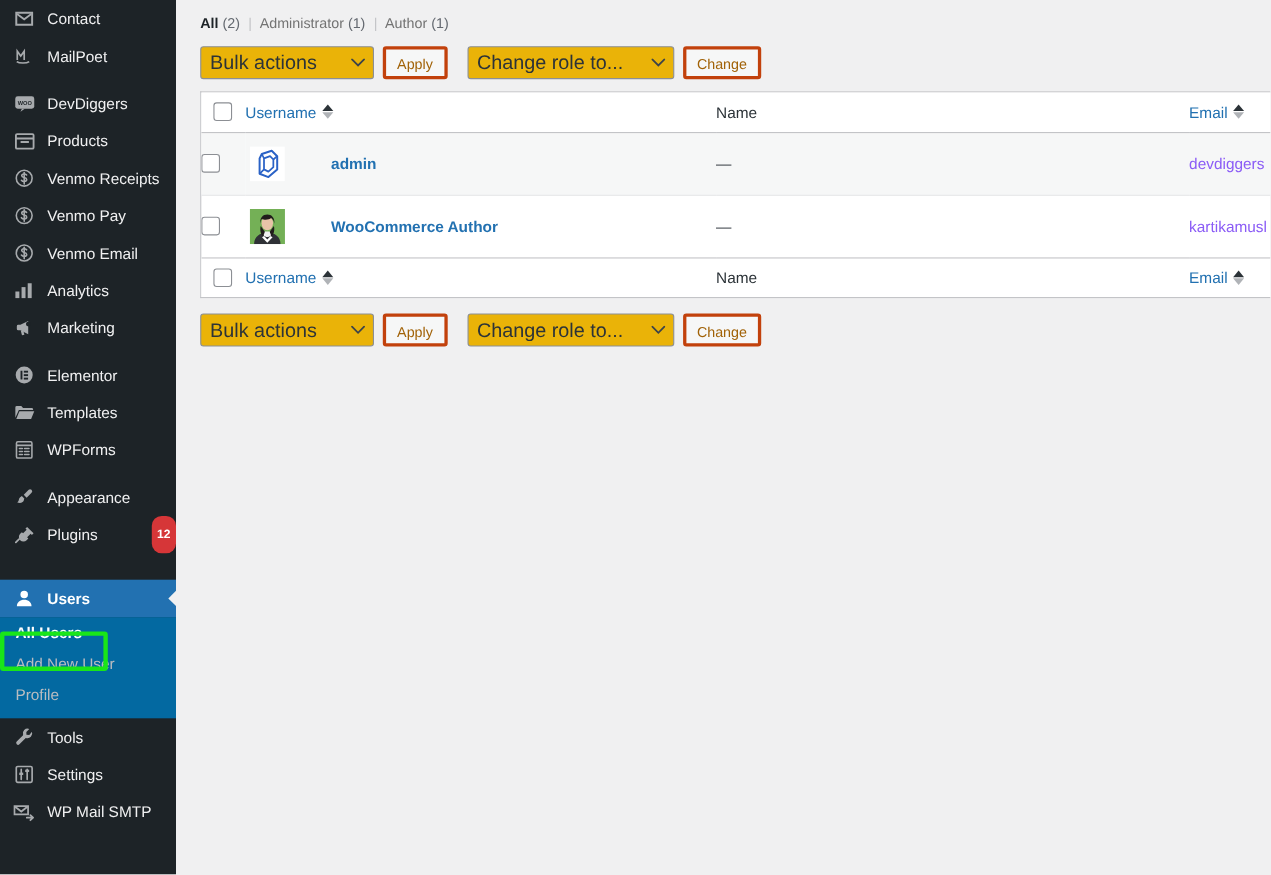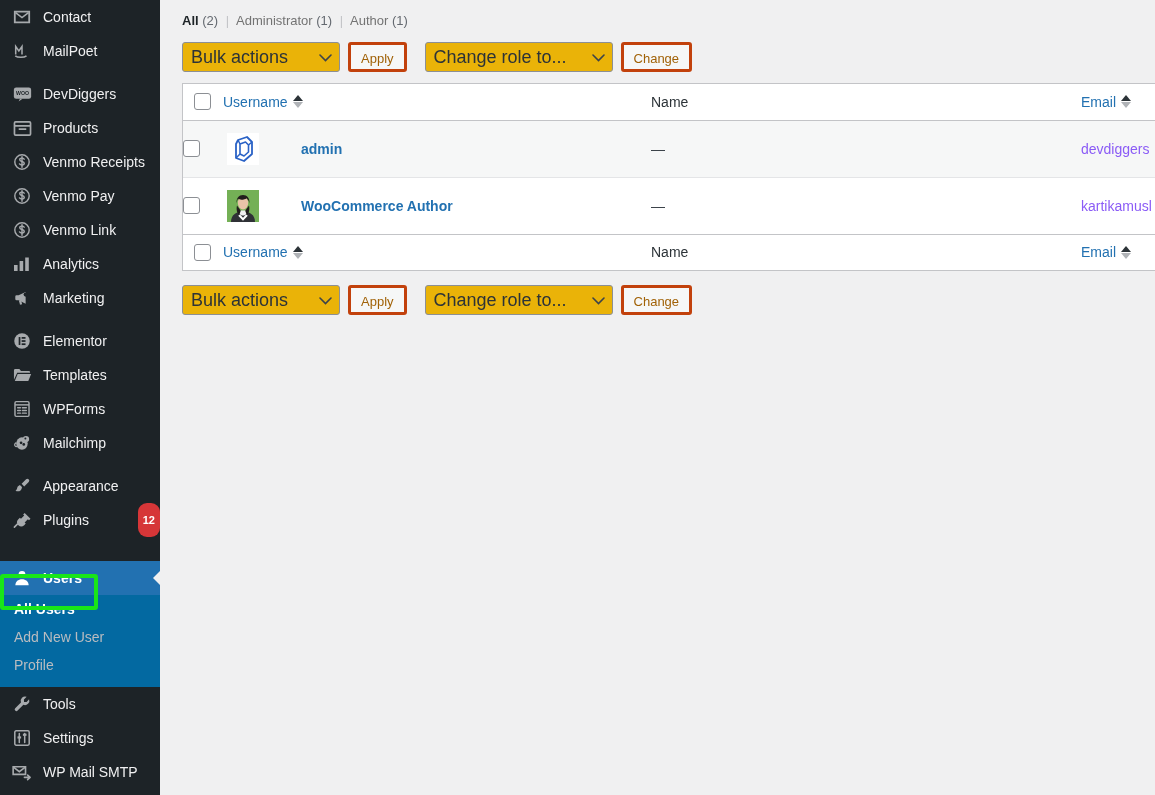--- a/index.html
+++ b/index.html
@@ -342,21 +342,21 @@
           <span class="mi-label">Venmo Pay</span>
         </div>
         <div class="menu-item">
           <span class="mi-icon">
             <svg width="18" height="18" viewBox="0 0 20 20" fill="none" stroke="currentColor" stroke-width="1.6">
               <circle cx="10" cy="10" r="8"></circle>
               <path d="M12.4 6.8c-.6-.8-1.6-1.1-2.6-1.1-1.3 0-2.3.7-2.3 1.8 0 2.5 5 1.3 5 3.9 0 1.2-1.1 1.9-2.5 1.9-1.1 0-2.2-.4-2.8-1.2" stroke-linecap="round"></path>
               <path d="M10 4.2v11.6" stroke-linecap="round"></path>
             </svg>
           </span>
-          <span class="mi-label">Venmo Link</span>
+          <span class="mi-label">Venmo Email</span>
         </div>
         <div class="menu-item">
           <span class="mi-icon">
             <svg width="18" height="16" viewBox="0 0 18 16" fill="currentColor">
               <rect x="1" y="9" width="3.6" height="6"></rect>
               <rect x="6.6" y="5" width="3.6" height="10"></rect>
               <rect x="12.2" y="1.5" width="3.6" height="13.5"></rect>
             </svg>
           </span>
           <span class="mi-label">Analytics</span>
@@ -395,33 +395,20 @@
         </div>
         <div class="menu-item">
           <span class="mi-icon">
             <svg width="18" height="18" viewBox="0 0 20 20" fill="none" stroke="currentColor" stroke-width="1.6">
               <rect x="2.2" y="1.8" width="15.6" height="16.4" rx="1.4"></rect>
               <path d="M2.2 5.4h15.6"></path>
               <path d="M5.2 8.6h3M10.4 8.6h4.4M5.2 11.6h3M10.4 11.6h4.4M5.2 14.6h3M10.4 14.6h4.4" stroke-linecap="round"></path>
             </svg>
           </span>
           <span class="mi-label">WPForms</span>
-        </div>
-        <div class="menu-item">
-          <span class="mi-icon">
-            <svg width="19" height="18" viewBox="0 0 20 20" fill="currentColor">
-              <ellipse cx="9.4" cy="10.6" rx="6.4" ry="6.9"></ellipse>
-              <circle cx="13.9" cy="5.6" r="3.5"></circle>
-              <circle cx="13.2" cy="5.1" r="1.1" fill="#1d2327"></circle>
-              <path d="M3.2 9.5c-1.6.6-2.4 2.3-1.6 3.6.6 1 1.9 1.1 2.7.4" fill="none" stroke="currentColor" stroke-width="1.4"></path>
-              <circle cx="8.4" cy="9.8" r="1.5" fill="#1d2327"></circle>
-              <circle cx="11.4" cy="11.6" r="1.5" fill="#1d2327"></circle>
-            </svg>
-          </span>
-          <span class="mi-label">Mailchimp</span>
         </div>
         <div class="menu-sep"></div>
         <div class="menu-item">
           <span class="mi-icon">
             <svg width="19" height="18" viewBox="0 0 20 20" fill="currentColor">
               <path d="M16.8 2.6a2 2 0 0 0-2.8 0l-5 5 2.9 2.9 5-5a2 2 0 0 0-.1-2.9z"></path>
               <path d="M9.7 11.5L7.1 8.9 5.4 10a3.4 3.4 0 0 0-1.3 2.2c-.2 1.4-.8 2.3-1.9 3 1.9.9 4.1.9 5.6-.3 1-.8 1.5-2 1.5-3.1z"></path>
             </svg>
           </span>
           <span class="mi-label">Appearance</span>

